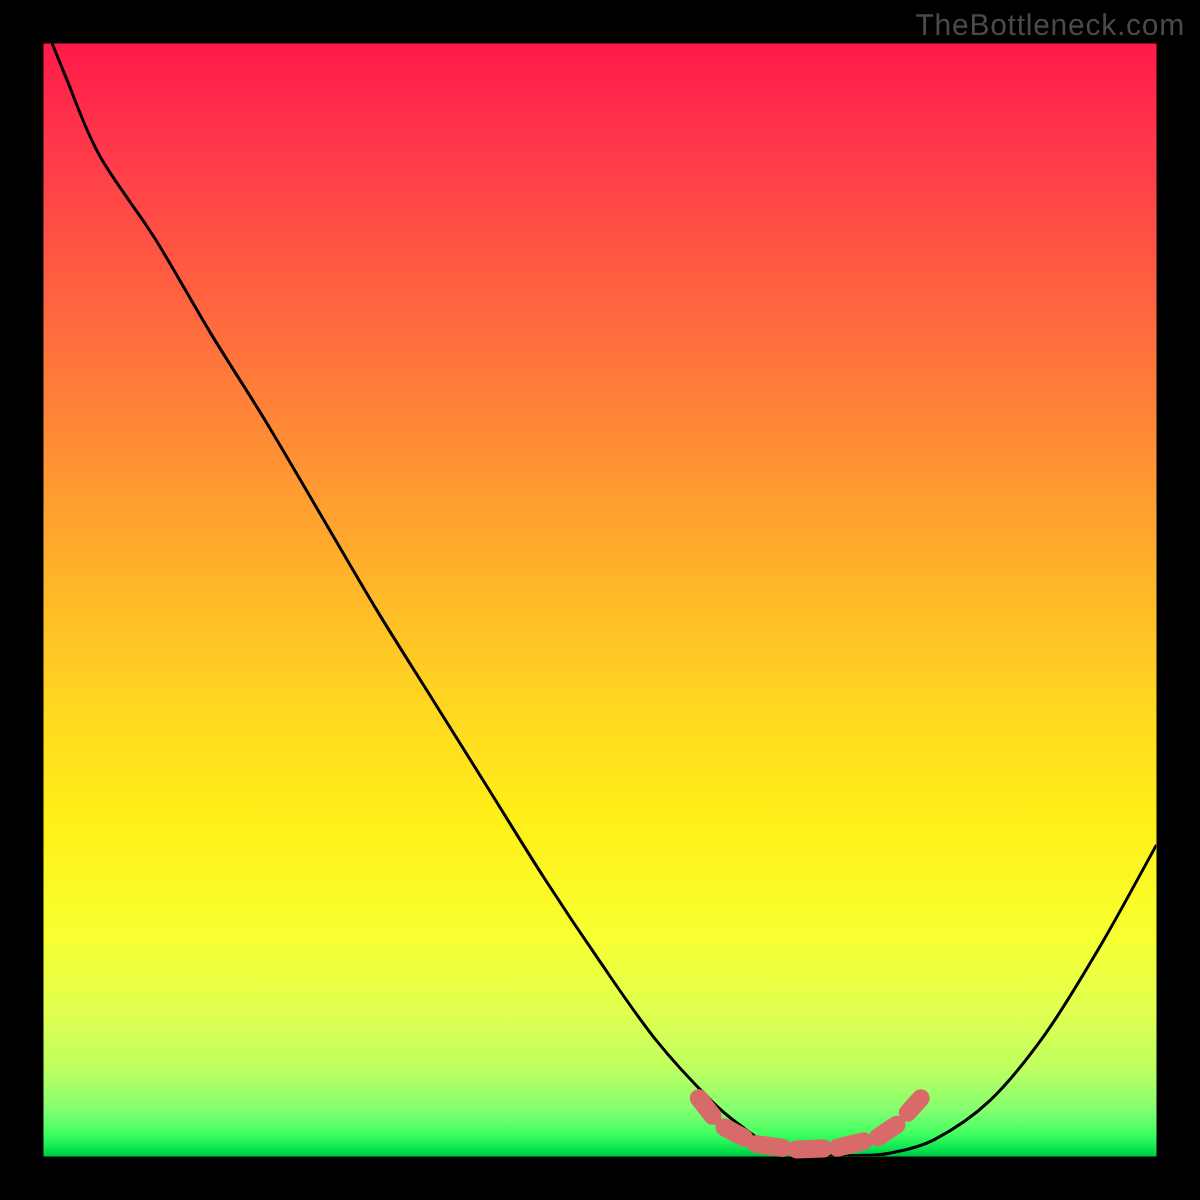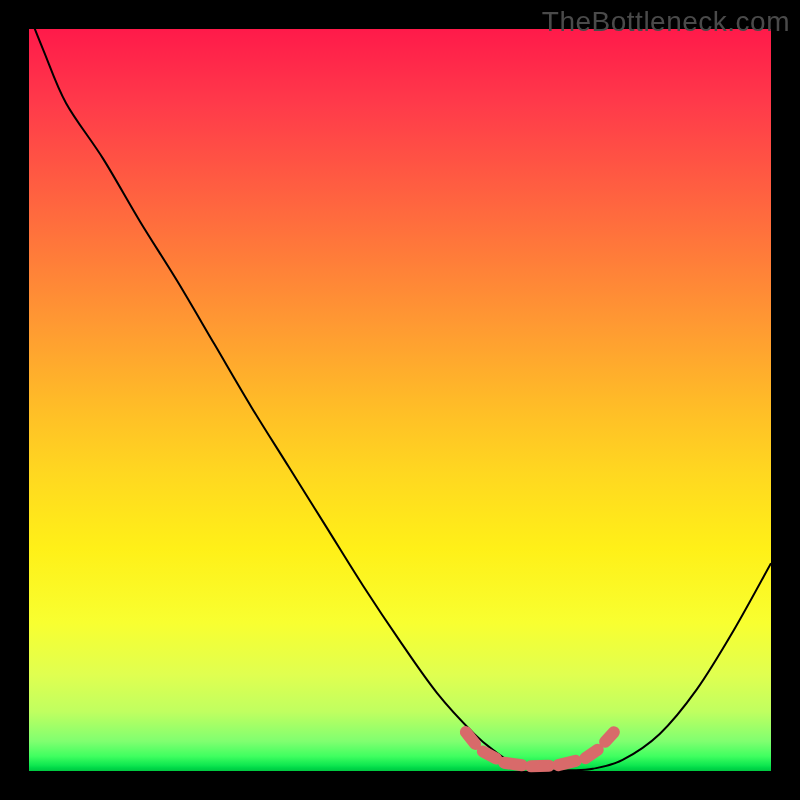--- a/index.html
+++ b/index.html
@@ -3,21 +3,21 @@
 <meta charset="utf-8">
 <style>
 * { margin: 0; padding: 0; box-sizing: border-box; }
 html, body { width: 800px; height: 800px; overflow: hidden; background: #000; }
 .container { position: relative; width: 800px; height: 800px; background: #000; }
 .watermark {
   position: absolute;
   top: 6px;
   right: 10px;
   font-family: Arial, sans-serif;
-  font-size: 28px;
+  font-size: 20px;
   font-weight: 500;
   color: #4a4a4a;
   letter-spacing: 0.5px;
   z-index: 10;
 }
 .plot-area {
   position: absolute;
   left: 29px;
   top: 29px;
   width: 742px;

